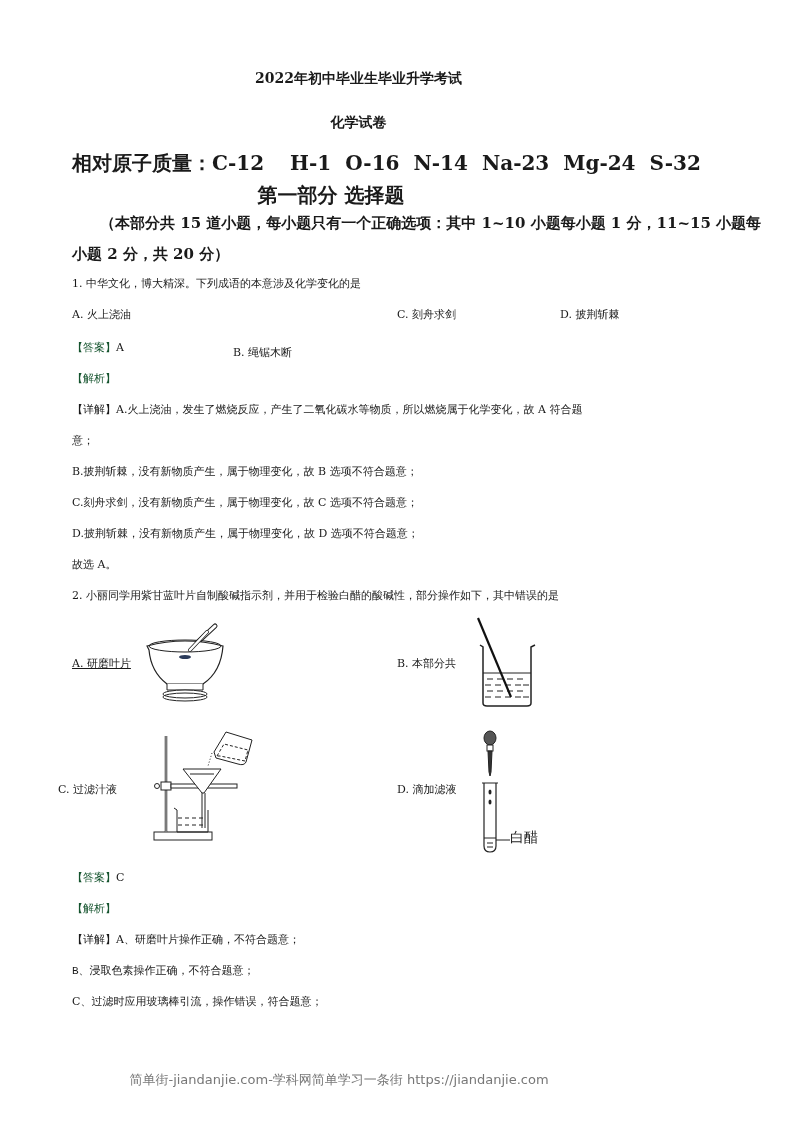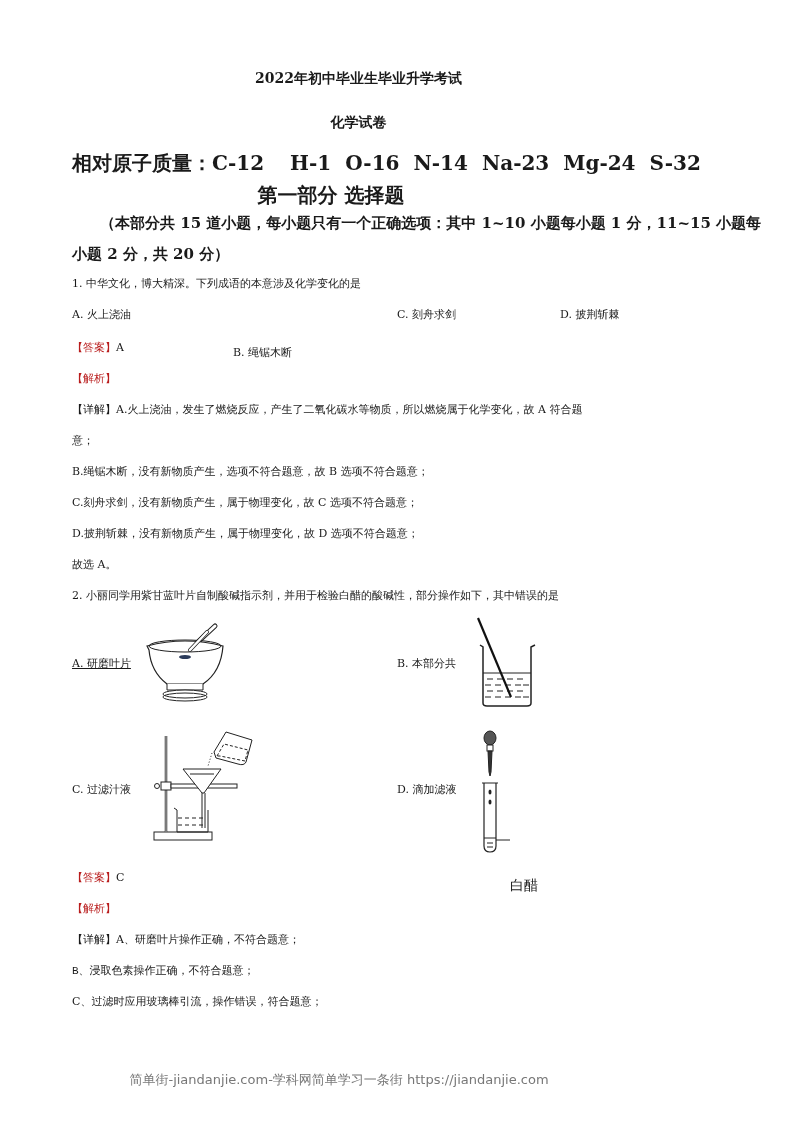--- a/index.html
+++ b/index.html
@@ -5,21 +5,21 @@
     html, body { margin: 0; padding: 0; background: #ffffff; }
     body {
       width: 793px; height: 1122px; position: relative; overflow: hidden;
       font-family: "DejaVu Serif", "Liberation Serif", serif;
       color: #1a1a1a;
     }
     .abs { position: absolute; white-space: nowrap; }
     .title { font-weight: bold; font-size: 14px; left: 0; width: 717px; text-align: center; }
     .bold14 { font-weight: bold; font-size: 20px; }
     .txt { font-size: 11px; }
-    .blue { color: #b91c1c; }
+    .blue { color: #14532d; }
     .footer { font-family: "DejaVu Sans", "Liberation Sans", sans-serif; font-size: 13px; color: #777; left: 0; width: 678px; text-align: center; }
     svg { position: absolute; }
   </style>
 </head>
 <body>
 
 <div class="abs title" style="top:70px;">2022年初中毕业生毕业升学考试</div>
 <div class="abs title" style="top:114px;">化学试卷</div>
 
 <div class="abs bold14" style="top:150px; left:72px;">
@@ -34,21 +34,21 @@
 <div class="abs txt" style="top:307px; left:72px;">A.  火上浇油</div>
 <div class="abs txt" style="top:307px; left:233px;margin-top:38px;">B.  绳锯木断</div>
 <div class="abs txt" style="top:307px; left:397px;">C.  刻舟求剑</div>
 <div class="abs txt" style="top:307px; left:560px;">D.  披荆斩棘</div>
 
 <div class="abs txt" style="top:340px; left:72px;"><span class="blue">【答案】</span><span>A</span></div>
 <div class="abs txt blue" style="top:371px; left:72px;">【解析】</div>
 
 <div class="abs txt" style="top:402px; left:72px;">【详解】A.火上浇油，发生了燃烧反应，产生了二氧化碳水等物质，所以燃烧属于化学变化，故 A 符合题</div>
 <div class="abs txt" style="top:433px; left:72px;">意；</div>
-<div class="abs txt" style="top:464px; left:72px;">B.绳锯木断，没有新物质产生，选项不符合题意，故 B 选项不符合题意；</div>
+<div class="abs txt" style="top:464px; left:72px;">B.披荆斩棘，没有新物质产生，属于物理变化，故 B 选项不符合题意；</div>
 <div class="abs txt" style="top:495px; left:72px;">C.刻舟求剑，没有新物质产生，属于物理变化，故 C 选项不符合题意；</div>
 <div class="abs txt" style="top:526px; left:72px;">D.披荆斩棘，没有新物质产生，属于物理变化，故 D 选项不符合题意；</div>
 <div class="abs txt" style="top:557px; left:72px;">故选 A。</div>
 
 <div class="abs txt" style="top:588px; left:72px;">2. 小丽同学用紫甘蓝叶片自制酸碱指示剂，并用于检验白醋的酸碱性，部分操作如下，其中错误的是</div>
 
 <div class="abs txt" style="top:656px; left:72px;text-decoration:underline;">A.  研磨叶片</div>
 <svg style="left:145px; top:622px;" width="80" height="82" viewBox="0 0 80 82">
   <path d="M70 4 L40 32" stroke="#222" stroke-width="5" stroke-linecap="round" fill="none"></path>
   <path d="M70 4 L40 32" stroke="#fff" stroke-width="3" stroke-linecap="round" fill="none"></path>
@@ -84,21 +84,21 @@
       <line x1="42" y1="76" x2="48" y2="76"></line>
     <line x1="10" y1="82" x2="16" y2="82"></line>
       <line x1="20" y1="82" x2="26" y2="82"></line>
       <line x1="30" y1="82" x2="36" y2="82"></line>
       <line x1="40" y1="82" x2="46" y2="82"></line>
       <line x1="48" y1="82" x2="54" y2="82"></line>
   </g>
   <line x1="3" y1="3" x2="36" y2="82" stroke="#111" stroke-width="2.2"></line>
 </svg>
 
-<div class="abs txt" style="top:782px; left:72px;">C.  过滤汁液</div>
+<div class="abs txt" style="top:782px; left:58px;">C.  过滤汁液</div>
 <svg style="left:150px; top:728px;" width="105" height="115" viewBox="0 0 105 115">
   <rect x="4" y="104" width="58" height="8" fill="#fff" stroke="#222"></rect>
   <line x1="16" y1="8" x2="16" y2="104" stroke="#222" stroke-width="2.5"></line>
   <line x1="16" y1="8" x2="16" y2="104" stroke="#fff" stroke-width="0.8"></line>
   <circle cx="7" cy="58" r="2.5" fill="#fff" stroke="#222"></circle>
   <rect x="11" y="54" width="10" height="8" fill="#fff" stroke="#222"></rect>
   <rect x="21" y="56" width="66" height="4" fill="#fff" stroke="#222"></rect>
   <path d="M33 41 L71 41 L54 65 L52 65 Z" fill="#fff" stroke="#222"></path>
   <line x1="40" y1="46" x2="64" y2="46" stroke="#222"></line>
   <line x1="52" y1="65" x2="52" y2="100" stroke="#222"></line>
@@ -118,21 +118,21 @@
   <path d="M10 25 L14 25 L13 46 L12 50 L11 46 Z" fill="#333" stroke="#222"></path>
   <path d="M6 57 L6 120 Q6 126 12 126 Q18 126 18 120 L18 57" fill="#fff" stroke="#222" stroke-width="1.2"></path>
   <line x1="4" y1="57" x2="20" y2="57" stroke="#222"></line>
   <ellipse cx="12" cy="66" rx="1.5" ry="2.5" fill="#222"></ellipse>
   <ellipse cx="12" cy="76" rx="1.5" ry="2.5" fill="#222"></ellipse>
   <line x1="6" y1="112" x2="18" y2="112" stroke="#222"></line>
   <line x1="9" y1="117" x2="15" y2="117" stroke="#222"></line>
   <line x1="9" y1="121" x2="15" y2="121" stroke="#222"></line>
   <line x1="18" y1="114" x2="32" y2="114" stroke="#222"></line>
 </svg>
-<div class="abs" style="top:829px; left:510px; font-family:'DejaVu Sans','Liberation Sans',sans-serif; font-size:14px;margin-top:48px;">白醋</div>
+<div class="abs" style="top:829px; left:510px; font-family:'DejaVu Sans','Liberation Sans',sans-serif; font-size:14px;">白醋</div>
 
 <div class="abs txt" style="top:870px; left:72px;"><span class="blue">【答案】</span><span>C</span></div>
 <div class="abs txt blue" style="top:901px; left:72px;">【解析】</div>
 <div class="abs txt" style="top:932px; left:72px;">【详解】A、研磨叶片操作正确，不符合题意；</div>
 <div class="abs txt" style="top:963px; left:72px;font-family:Liberation Mono, monospace;">B、浸取色素操作正确，不符合题意；</div>
 <div class="abs txt" style="top:994px; left:72px;">C、过滤时应用玻璃棒引流，操作错误，符合题意；</div>
 
 <div class="abs footer" style="top:1071px;">简单街-jiandanjie.com-学科网简单学习一条街 https://jiandanjie.com</div>
 
 </body></html>

